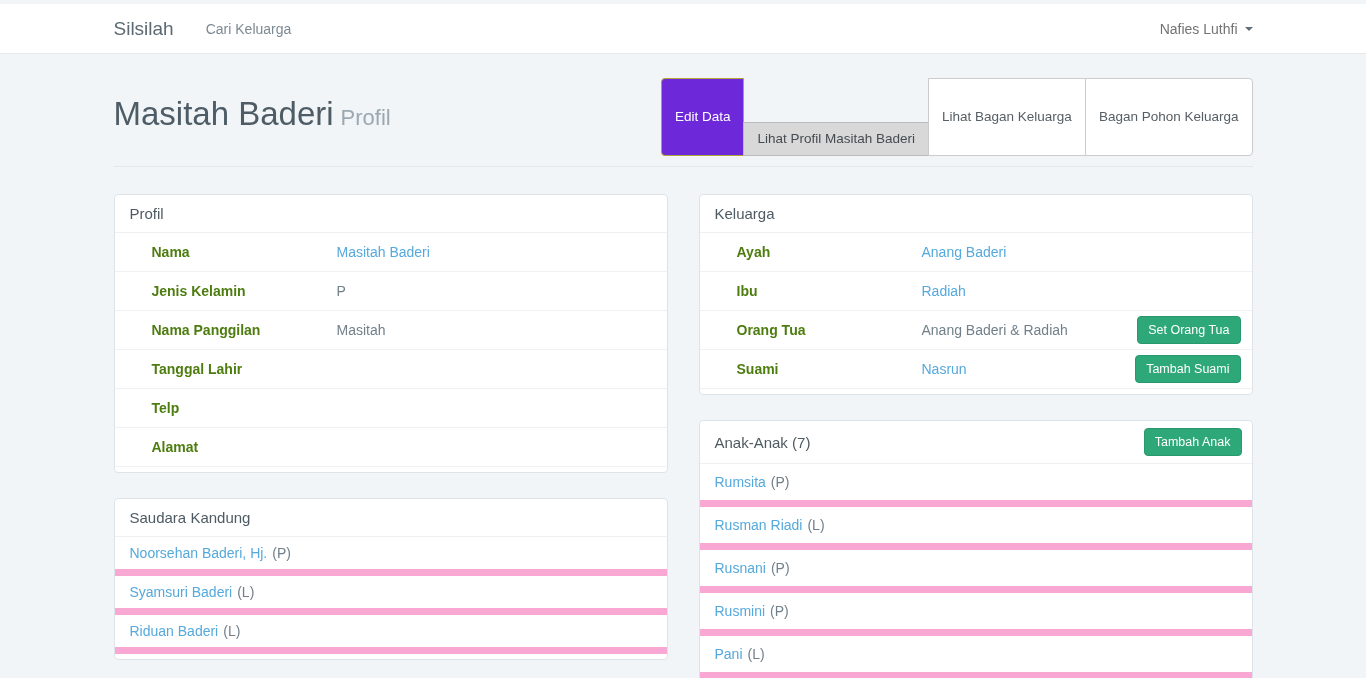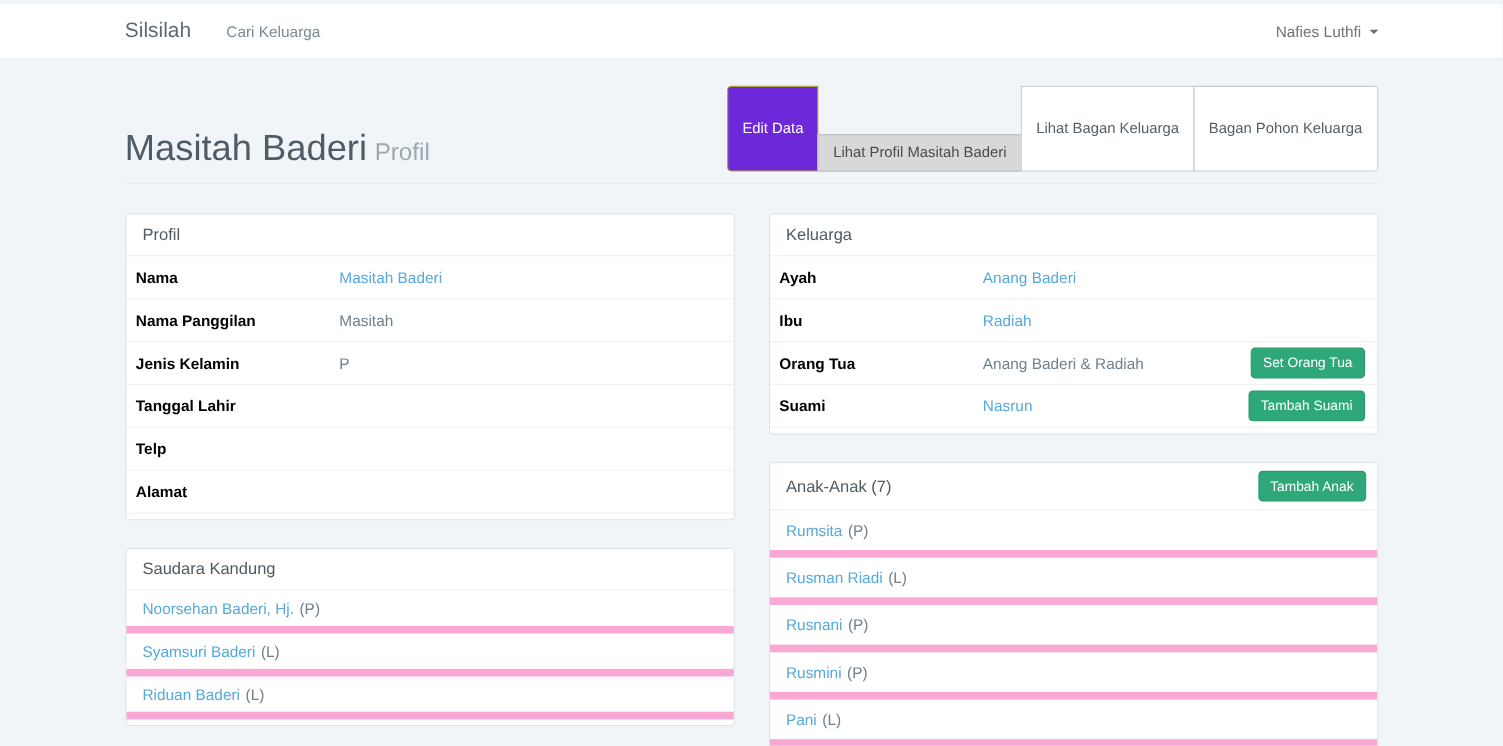--- a/index.html
+++ b/index.html
@@ -11,21 +11,21 @@
     font-size: 14px; color: #5b6a73;
   }
   .navbar { height: 50px; background: #ffffff; border-bottom: 1px solid #e6eaed; }
   .navbar-inner { width: 1139px; margin: 4px auto; height: 100%; display: flex; align-items: center; }
   .brand { font-size: 19px; color: #5d6a72; text-decoration: none; margin-right: 32px; }
   .nav-link { font-size: 14px; color: #7c8a93; text-decoration: none; }
   .user-menu { margin-left: auto; display: flex; align-items: center; gap: 7px; color: #737373; cursor: pointer; }
   .caret { width: 0; height: 0; border-left: 4px solid transparent; border-right: 4px solid transparent; border-top: 4px solid #626f78; }
 
   .container { width: 1139px; margin: 0 auto; }
-  .page-header { display: flex; justify-content: space-between; align-items: flex-end;
+  .page-header { display: flex; justify-content: space-between; align-items: center;
     padding-top: 22px; padding-bottom: 10px; border-bottom: 1px solid #e2e8ec; margin-bottom: 27px; }
   .page-title { margin: 0; font-size: 33px; line-height: 36px; font-weight: 400; color: #4e5c66; }
   .page-title .subtitle { font-size: 22px; color: #9ca8b0; margin-left: 7px; font-weight: 400; }
 
   .btn-group { display: flex; margin-top: 2px; }
   .btn { font-family: inherit; font-size: 13.5px; line-height: 18px; padding: 7px 13px;
     background: #fff; border: 1px solid #cccccc; color: #555e64; cursor: pointer; white-space: nowrap; }
   .btn + .btn { margin-left: -1px; }
   .btn:first-child { border-radius: 4px 0 0 4px; }
   .btn:last-child { border-radius: 0 4px 4px 0; }
@@ -36,21 +36,21 @@
   .col { width: 554px; display: flex; flex-direction: column; gap: 25px; }
 
   .panel { background: #ffffff; border: 1px solid #dde4e9; border-radius: 4px; padding-bottom: 5px; }
   .panel-heading { padding: 10px 15px; font-size: 15px; color: #4e5a62;
     border-bottom: 1px solid #edf1f4; display: flex; align-items: center; justify-content: space-between; }
   .panel-heading.with-btn { padding: 7px 10px 7px 15px; gap: 32px; }
 
   .trow { display: flex; align-items: center; min-height: 39px; padding: 2px 9px;
     border-bottom: 1px solid #eef2f4; }
   .trow:last-child { border-bottom: 1px solid #eef2f4; }
-  .trow .tlabel { flex: 0 0 185px; font-weight: 700; color: #000000; }
+  .trow .tlabel { flex: 0 0 185px; font-weight: 700; color: #4d7c0f; margin-left: 28px; }
   .trow .tvalue { flex: 1; color: #72808a; }
 
   a.link { color: #55a9dc; text-decoration: none; }
 
   .btn-green { font-family: inherit; background: #2ea878; border: 1px solid #27996c; color: #ffffff;
     font-size: 12.5px; line-height: 14px; padding: 6px 10px; border-radius: 4px; cursor: pointer; white-space: nowrap; }
   .trow .btn-green { margin-left: auto; margin-right: 2px; }
 
   .list-row { display: flex; align-items: center; gap: 5px; min-height: 39px; padding: 2px 15px;
     border-bottom: 7px solid #f9a8d4; color: #72808a; }
@@ -86,26 +86,26 @@
   <div class="cols">
 
     <div class="col">
       <div class="panel">
         <div class="panel-heading">Profil</div>
         <div class="trow">
           <span class="tlabel">Nama</span>
           <span class="tvalue"><a class="link" href="#">Masitah Baderi</a></span>
         </div>
         <div class="trow">
+          <span class="tlabel">Jenis Kelamin</span>
+          <span class="tvalue">P</span>
+        </div>
+        <div class="trow">
           <span class="tlabel">Nama Panggilan</span>
           <span class="tvalue">Masitah</span>
-        </div>
-        <div class="trow">
-          <span class="tlabel">Jenis Kelamin</span>
-          <span class="tvalue">P</span>
         </div>
         <div class="trow">
           <span class="tlabel">Tanggal Lahir</span>
           <span class="tvalue"></span>
         </div>
         <div class="trow">
           <span class="tlabel">Telp</span>
           <span class="tvalue"></span>
         </div>
         <div class="trow">

